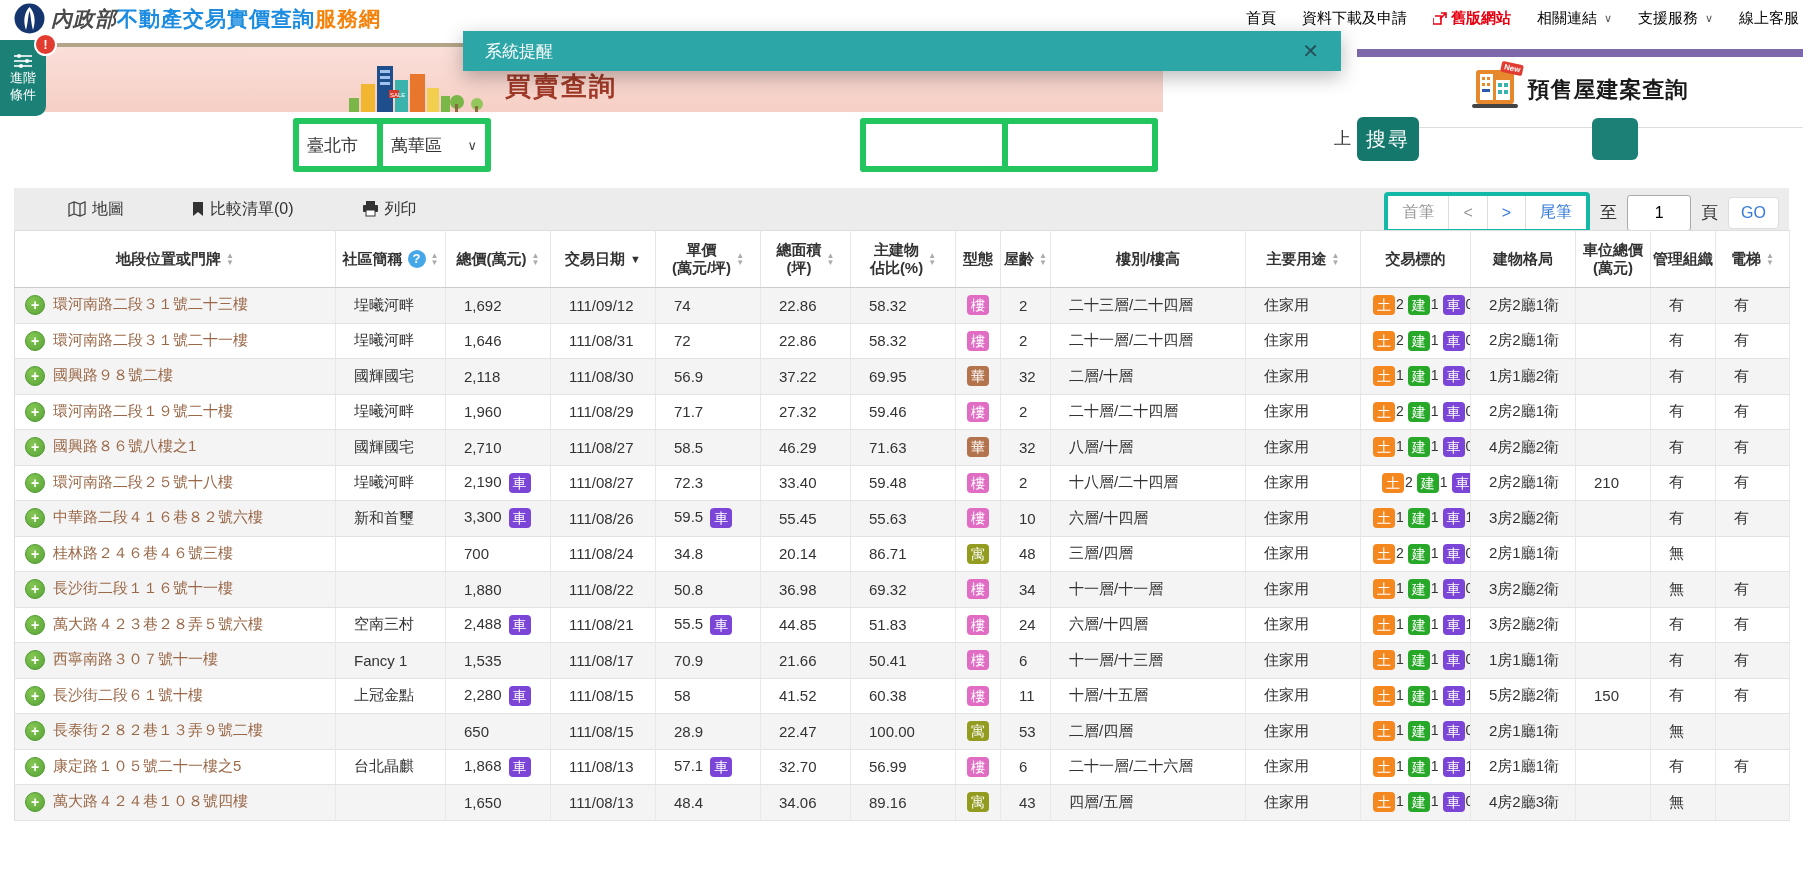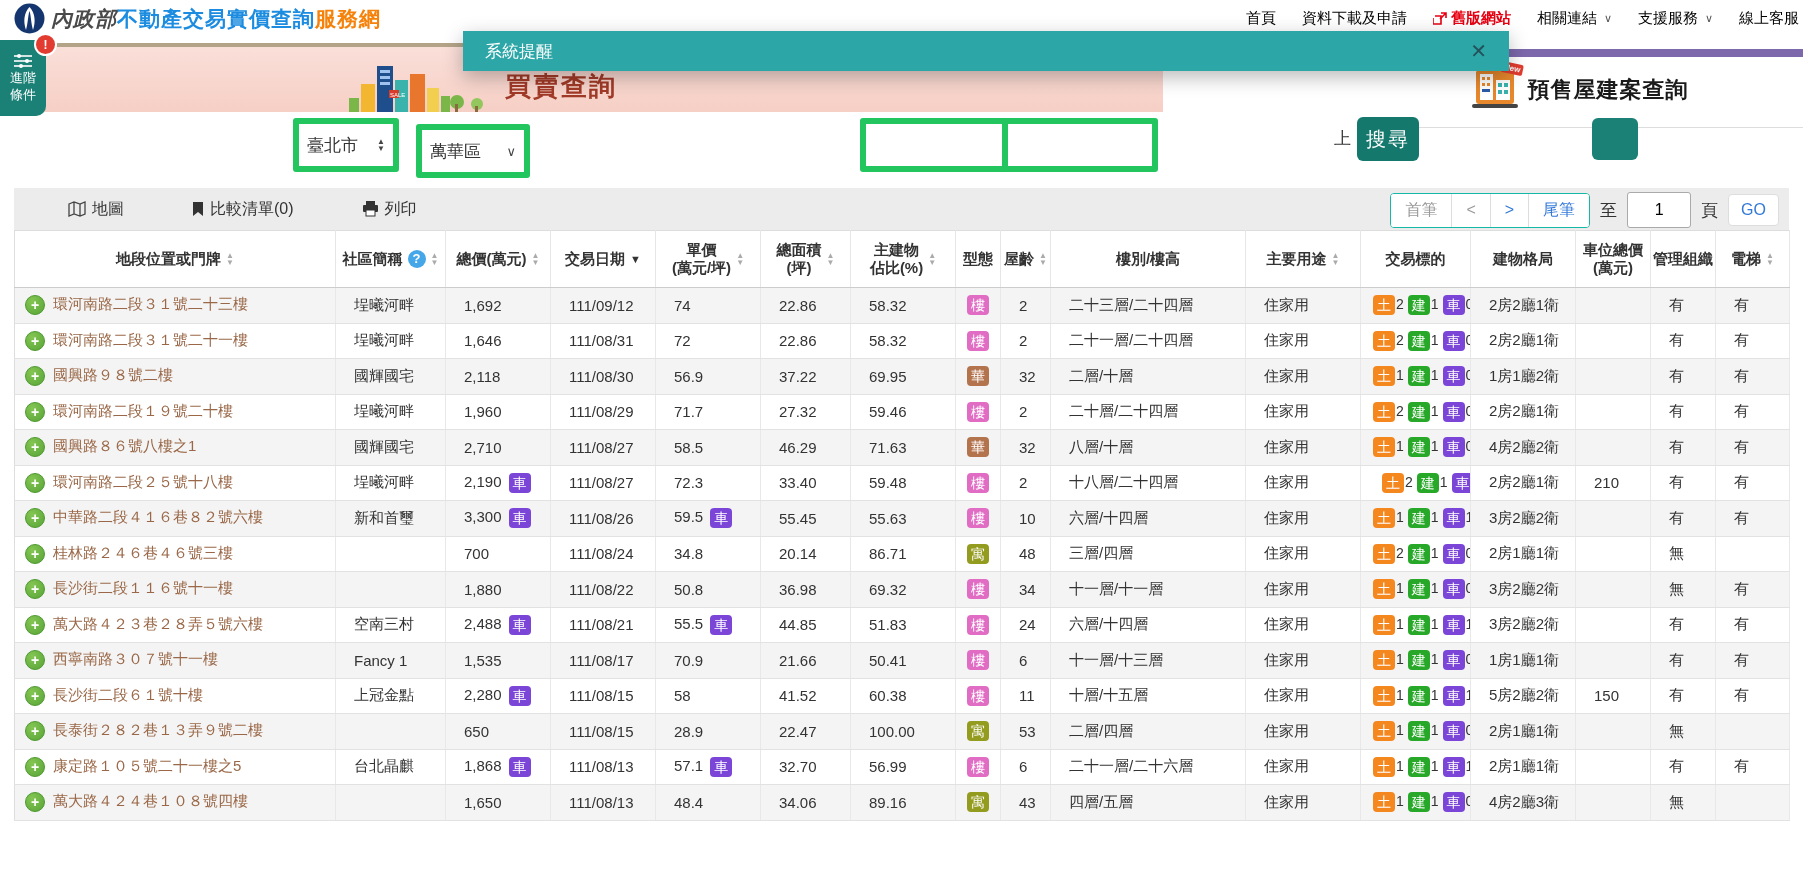--- a/index.html
+++ b/index.html
@@ -44,34 +44,34 @@
   .select-box{position:absolute;height:42px;background:#fff;border:6px solid #22c55e;border-radius:3px;
     display:flex;align-items:center;justify-content:space-between;padding:0 8px;font-size:17px;cursor:pointer;}
   .spin-arrows{display:flex;flex-direction:column;font-size:8px;line-height:7px;color:#444;}
   .chev{font-size:13px;color:#444;}
   .frag{position:absolute;left:1334px;top:127px;font-size:17px;color:#333;}
   .search-btn{position:absolute;left:1357px;top:117px;width:62px;height:44px;background:#15786c;
     color:#fff;font-size:20px;border:none;border-radius:6px;cursor:pointer;letter-spacing:2px;}
   .teal-mini{position:absolute;left:1592px;top:118px;width:46px;height:42px;background:#1b8076;border:none;border-radius:6px;cursor:pointer;}
 
   
-  .modal{position:absolute;left:463px;top:31px;width:1046px;z-index:50;box-shadow:0 6px 20px rgba(0,0,0,.28);background:#fff;}
+  .modal{position:absolute;left:463px;top:31px;width:878px;z-index:50;box-shadow:0 6px 20px rgba(0,0,0,.28);background:#fff;}
   .modal-head{height:40px;background:#2ca6a6;display:flex;align-items:center;justify-content:space-between;padding:0 22px;}
   .modal-title{color:#fff;font-size:17px;}
   .modal-close{color:#24525c;font-size:20px;font-weight:bold;cursor:pointer;}
   .modal-body{padding:16px 24px 12px 24px;font-size:19px;line-height:30px;font-weight:600;}
   .modal-rule{border-bottom:2px solid #f5a33c;margin-top:10px;}
   .mblue{color:#2b2bd8;} .morange{color:#f07300;} .mnum{font-weight:bold;}
 
   
   .graybar{position:absolute;left:14px;top:188px;width:1775px;height:42px;background:#ececec;}
   .toolbar{position:absolute;left:14px;top:0;height:42px;display:flex;align-items:center;gap:28px;font-size:16px;}
   .tool{display:flex;align-items:center;gap:6px;cursor:pointer;color:#333;padding-left:40px;}
   .pager{position:absolute;right:10px;top:4px;display:flex;align-items:center;gap:10px;}
-  .pg-group{display:flex;border:1px solid #14b8a6;border-radius:4px;overflow:hidden;background:#fff;}
+  .pg-group{display:flex;border:4px solid #14b8a6;border-radius:4px;overflow:hidden;background:#fff;}
   .pg-btn{padding:6px 14px;font-size:16px;background:#fff;border:none;border-left:1px solid #ddd;cursor:pointer;}
   .pg-btn:first-child{border-left:none;}
   .pg-dis{color:#999;} .pg-act{color:#3379d8;}
   .pg-label{font-size:17px;color:#333;}
   .pg-input{width:58px;height:32px;border:1px solid #aaa;border-radius:3px;text-align:center;font-size:16px;}
   .pg-go{padding:6px 12px;font-size:16px;color:#3379d8;background:#fff;border:1px solid #ddd;border-radius:4px;cursor:pointer;}
 
   
   .tbl-wrap{position:absolute;left:14px;top:230px;width:1775px;}
   table.tbl{border-collapse:collapse;table-layout:fixed;width:1775px;border:1px solid #ddd;}
@@ -205,21 +205,21 @@
     </div>
   </div>
 
   <div class="select-box" style="left:293px;top:118px;width:78px;">
     <span>臺北市</span>
     <span class="spin-arrows">
         <span>▲</span>
         <span>▼</span>
       </span>
   </div>
-  <div class="select-box" style="left:377px;top:124px;width:86px;margin-left:39px;">
+  <div class="select-box" style="left:377px;top:118px;width:86px;">
     <span>萬華區</span>
     <span class="chev">∨</span>
   </div>
   <div class="select-box" style="left:860px;top:118px;width:125px;z-index:1;"></div>
   <div class="select-box" style="left:1002px;top:118px;width:128px;z-index:1;"></div>
   <span class="frag">上</span>
   <button class="search-btn" style="left: 1357px;">搜尋</button>
   <button class="teal-mini"></button>
 
   <div class="modal">

